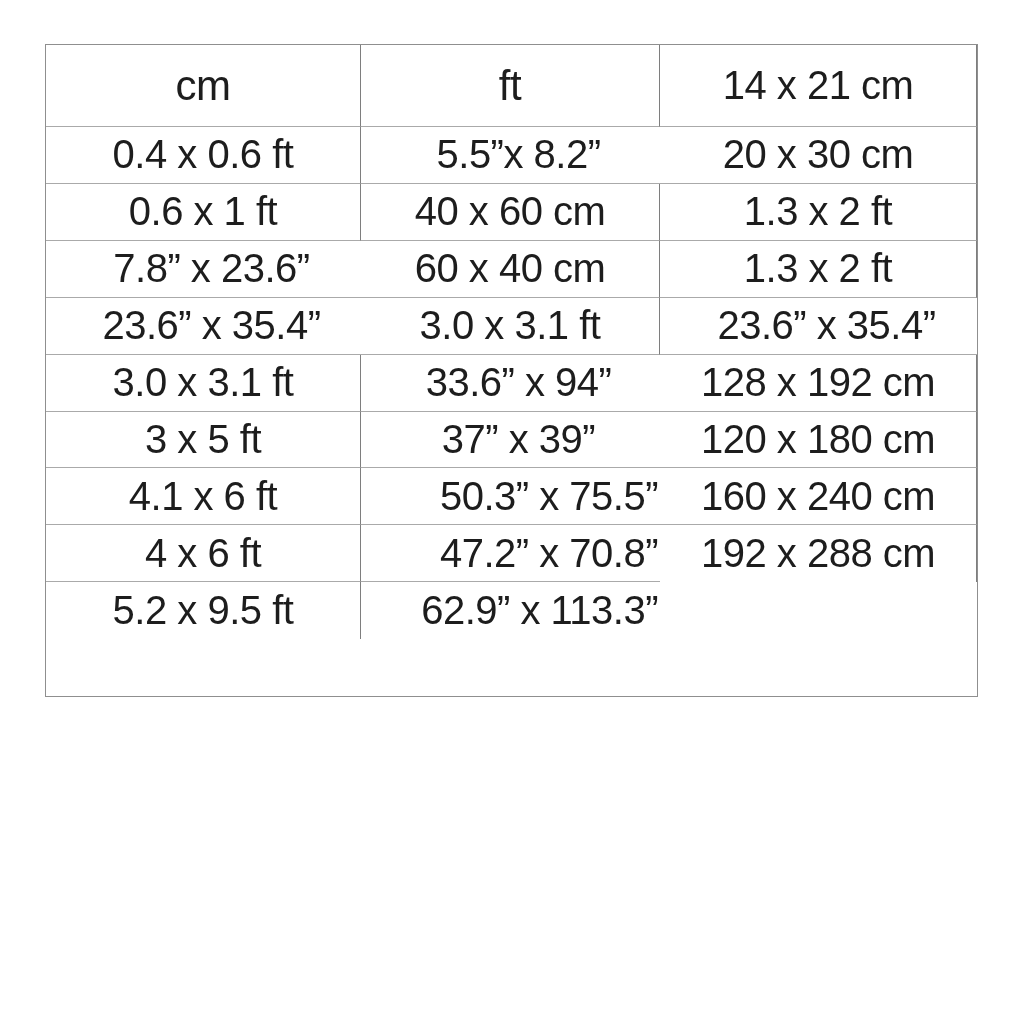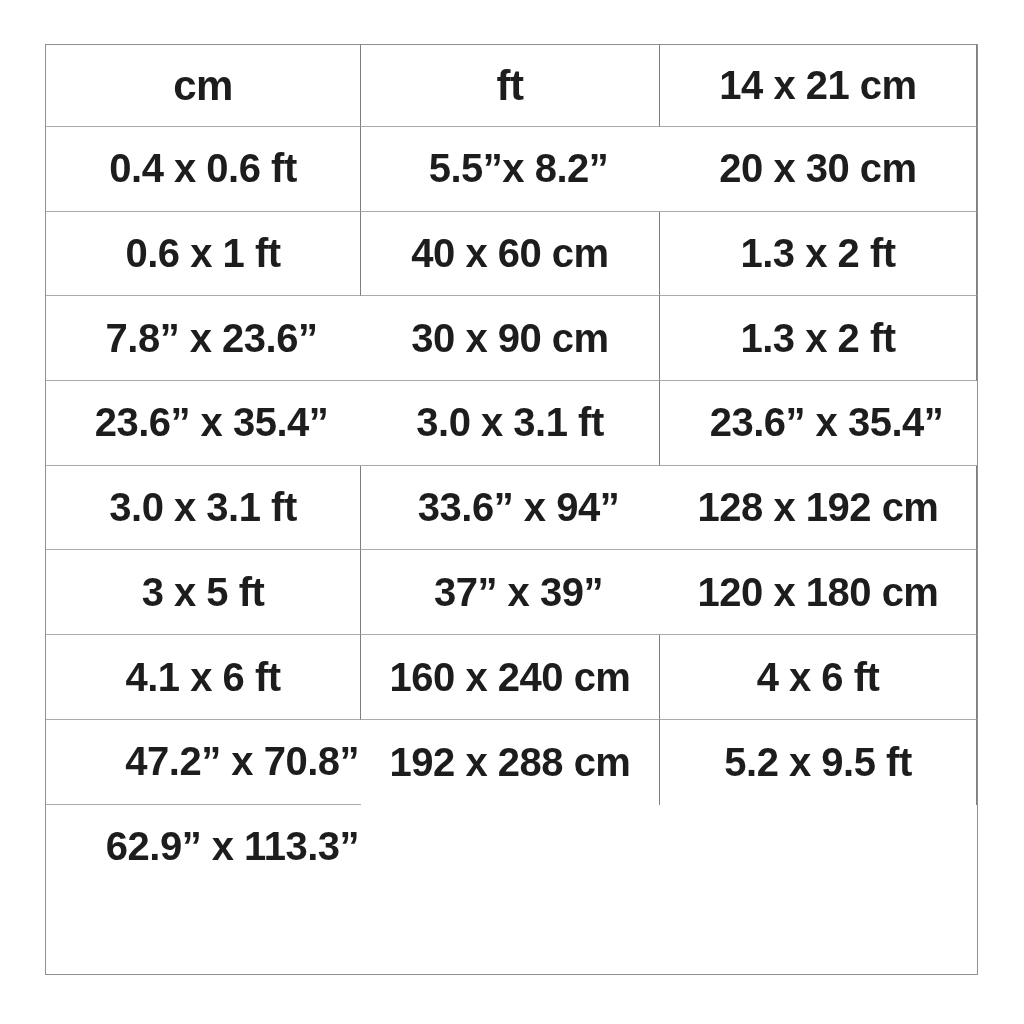--- a/index.html
+++ b/index.html
@@ -13,28 +13,27 @@
     position: relative;
     font-family: "Liberation Sans", "DejaVu Sans", sans-serif;
     color: #1d1d1d;
     overflow: hidden;
   }
   .conversion-table {
     position: absolute;
     left: 45px;
     top: 44px;
     width: 933px;
-    height: 931px;
+    height: 653px;
     display: grid;
     grid-template-columns: 315px 299px 1fr;
     grid-template-rows: 82px repeat(10, 1fr);
     border: 1px solid #8f8f8f;
     background: #ffffff;
     box-sizing: border-box;
-    font-weight: bold;
   }
   .cell {
     display: flex;
     align-items: center;
     justify-content: center;
     font-size: 40px;
     letter-spacing: -0.5px;
     white-space: nowrap;
     box-sizing: border-box;
     overflow: visible;
@@ -58,36 +57,37 @@
   <div class="cell v-line h-line">0.4 x 0.6 ft</div>
   <div class="cell h-line col-po">5.5”x 8.2”</div>
 
   <div class="cell v-line h-line">20 x 30 cm</div>
   <div class="cell v-line h-line">0.6 x 1 ft</div>
 
   <div class="cell v-line h-line">40 x 60 cm</div>
   <div class="cell v-line h-line">1.3 x 2 ft</div>
   <div class="cell h-line col-po">7.8” x 23.6”</div>
 
-  <div class="cell v-line h-line">30 x 90 cm</div>
+  <div class="cell v-line h-line">60 x 40 cm</div>
   <div class="cell v-line h-line">1.3 x 2 ft</div>
   <div class="cell h-line col-po">23.6” x 35.4”</div>
 
   <div class="cell v-line h-line">3.0 x 3.1 ft</div>
   <div class="cell h-line col-po">23.6” x 35.4”</div>
 
   <div class="cell v-line h-line">3.0 x 3.1 ft</div>
   <div class="cell h-line col-po">33.6” x 94”</div>
 
   <div class="cell v-line h-line">128 x 192 cm</div>
   <div class="cell v-line h-line">3 x 5 ft</div>
   <div class="cell h-line col-po">37” x 39”</div>
 
   <div class="cell v-line h-line">120 x 180 cm</div>
   <div class="cell v-line h-line">4.1 x 6 ft</div>
+  <div class="cell h-line col-po wide">50.3” x 75.5”</div>
 
   <div class="cell v-line h-line">160 x 240 cm</div>
   <div class="cell v-line h-line">4 x 6 ft</div>
   <div class="cell h-line col-po wide">47.2” x 70.8”</div>
 
   <div class="cell v-line">192 x 288 cm</div>
   <div class="cell v-line">5.2 x 9.5 ft</div>
   <div class="cell col-po wide">62.9” x 113.3”</div>
 
 </div>

